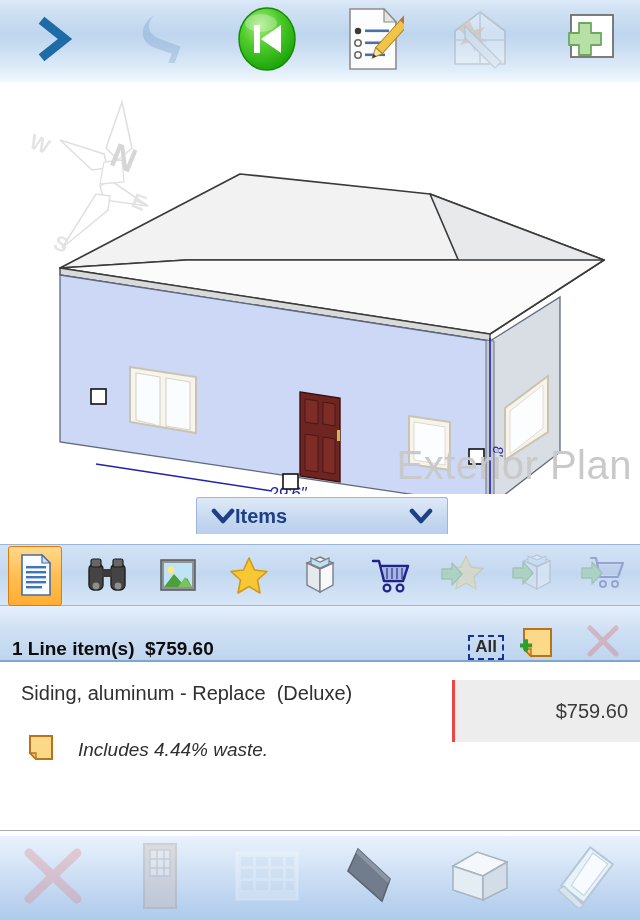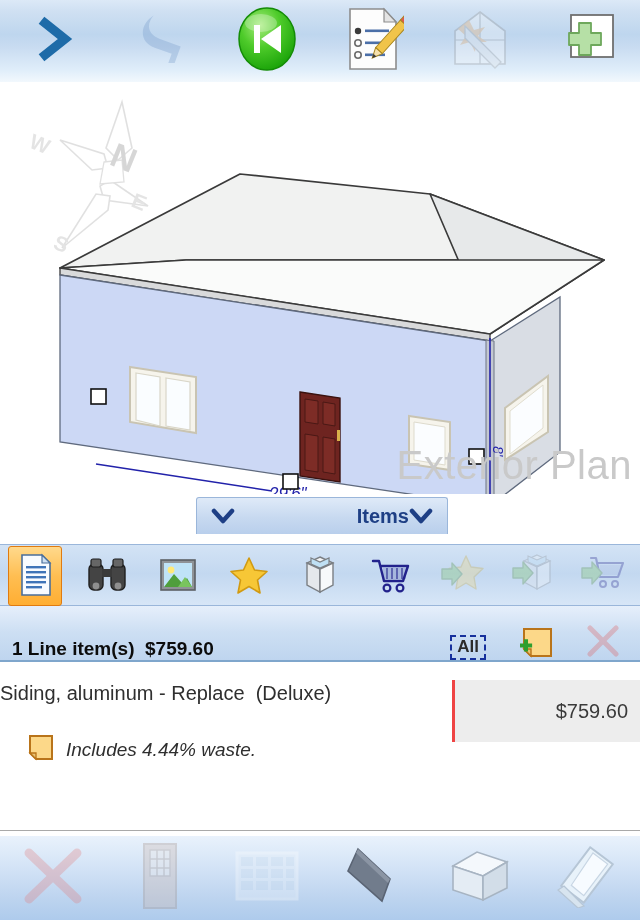--- a/index.html
+++ b/index.html
@@ -71,21 +71,21 @@
     justify-content: space-between;
     padding: 0 14px;
     box-sizing: border-box;
     z-index: 5;
   }
   .items-tab-title {
     font-size: 20px;
     font-weight: bold;
     color: #1e3f85;
     flex: 1;
-    text-align: right;
+    text-align: left;
   }
   .chev {
     width: 24px; height: 20px;
     flex: 0 0 auto;
   }
 
   
   .icon-strip {
     position: absolute;
     left: 0; top: 544px;
@@ -134,21 +134,21 @@
     color: #0c0c0c;
     white-space: pre;
   }
   .summary-spacer { flex: 1; }
   .all-btn {
     border: 2px dashed #16309c;
     padding: 1px 5px 2px 5px;
     font-size: 17px;
     font-weight: bold;
     color: #2b2b2b;
-    margin-right: 34px;
+    margin-right: 16px;
     line-height: 1.05;
   }
   .sum-icon { margin-right: 30px; display: flex; align-items: center; }
   .sum-icon.last { margin-right: 6px; }
 
   
   .item-list {
     position: absolute;
     left: 0; top: 662px;
     width: 640px; height: 168px;
@@ -158,21 +158,21 @@
   .item-row {
     position: relative;
     height: 62px;
     display: flex;
     align-items: center;
   }
   .item-desc {
     flex: 1;
     font-size: 20px;
     color: #2f2f2f;
-    padding-left: 0;
+    padding-left: 21px;
     white-space: pre;
   }
   .item-price {
     width: 188px;
     height: 62px;
     background: #ededed;
     border-left: 3px solid #ef4444;
     display: flex;
     align-items: center;
     justify-content: flex-end;
@@ -180,20 +180,21 @@
     box-sizing: border-box;
     font-size: 20px;
     color: #3a3a3a;
     margin-top: 36px;
   }
   .item-note {
     display: flex;
     align-items: center;
     padding-left: 27px;
     height: 52px;
+    gap: 12px;
   }
   .item-note-text {
     font-size: 19px;
     font-style: italic;
     color: #2f2f2f;
     margin-left: 11px;
   }
 
   
   .bottom-sep {

